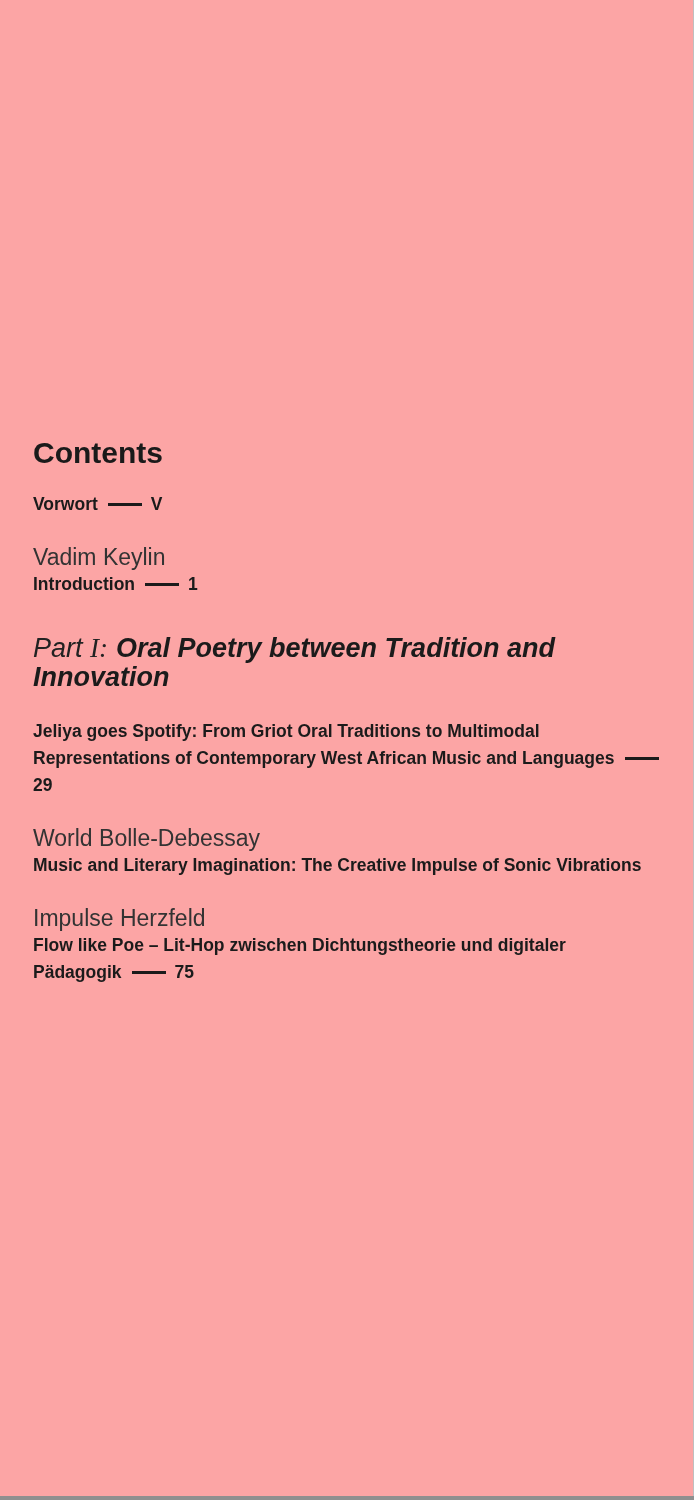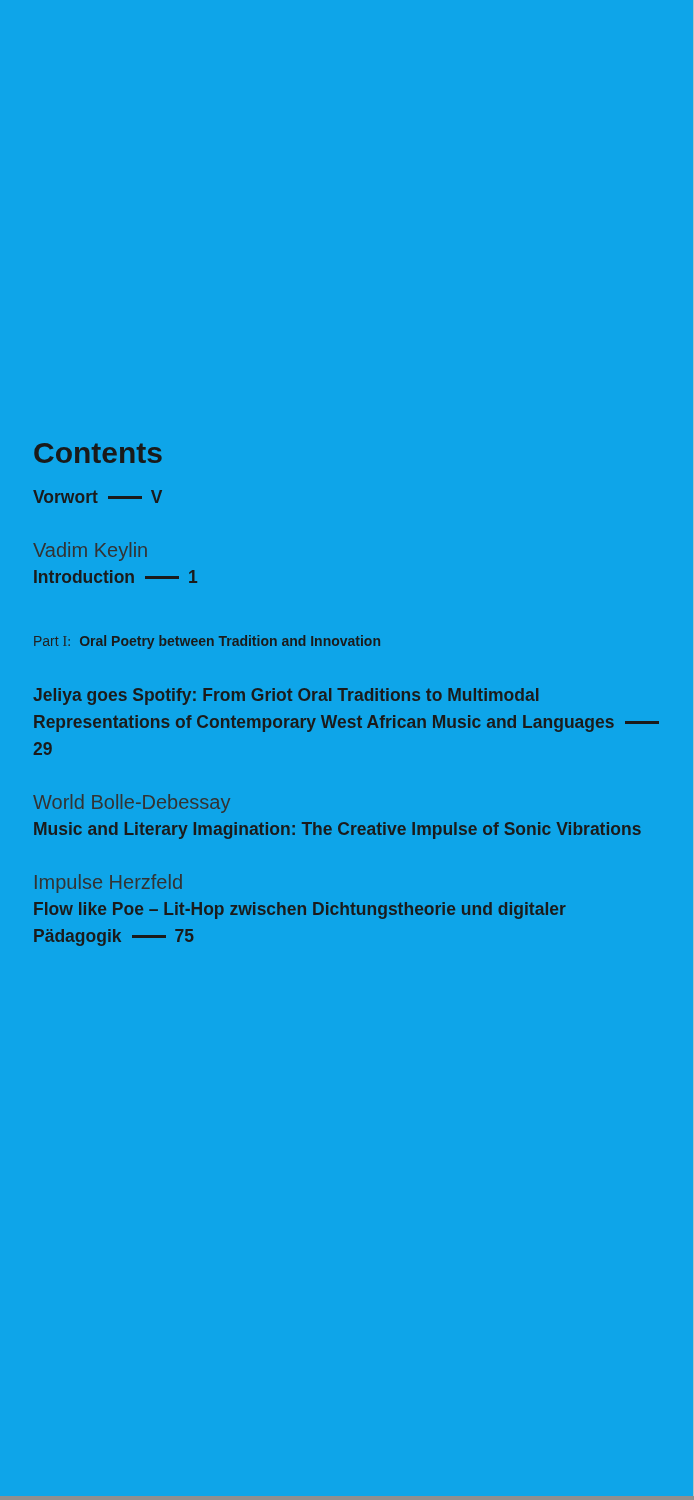--- a/index.html
+++ b/index.html
@@ -1,40 +1,40 @@
 <!DOCTYPE html>
 <html><head>
 <meta charset="utf-8">
 <style>
   html, body { margin: 0; padding: 0; background: #fff; }
   .page {
     position: relative;
     width: 694px;
     height: 1500px;
-    background: #0ea5e9;
+    background: #fca5a5;
     font-family: "Liberation Sans", sans-serif;
     overflow: hidden;
   }
   .content {
     position: absolute;
     left: 33px;
     right: 16px;
     top: 437px;
   }
   h1.contents-heading {
     margin: 0;
     font-size: 30px;
     line-height: 32px;
     font-weight: 700;
     color: #1a1a1a;
   }
   .entry { margin: 26px 0 0 0; }
-  .entry.first { margin-top: 15px; }
+  .entry.first { margin-top: 22px; }
   .author {
-    font-size: 20px;
+    font-size: 23px;
     font-weight: 400;
     color: #333333;
     line-height: 27px;
   }
   .title-line {
     font-size: 17.5px;
     font-weight: 700;
     color: #1b1b1b;
     line-height: 27px;
   }
@@ -42,24 +42,25 @@
   .rule {
     display: inline-block;
     width: 34px;
     height: 3px;
     background: #1b1b1b;
     vertical-align: 4px;
     margin: 0 9px 0 10px;
   }
   h2.part-heading {
     margin: 36px 0 0 0;
-    font-size: 14px;
+    font-size: 27px;
     line-height: 29px;
     font-weight: 400;
     color: #222222;
+    font-style: italic;
   }
   .part-numeral {
     font-family: "Liberation Serif", serif;
   }
   .part-title {
     font-weight: 700;
     color: #1b1b1b;
     margin-left: 8px;
   }
   .edge-right {

